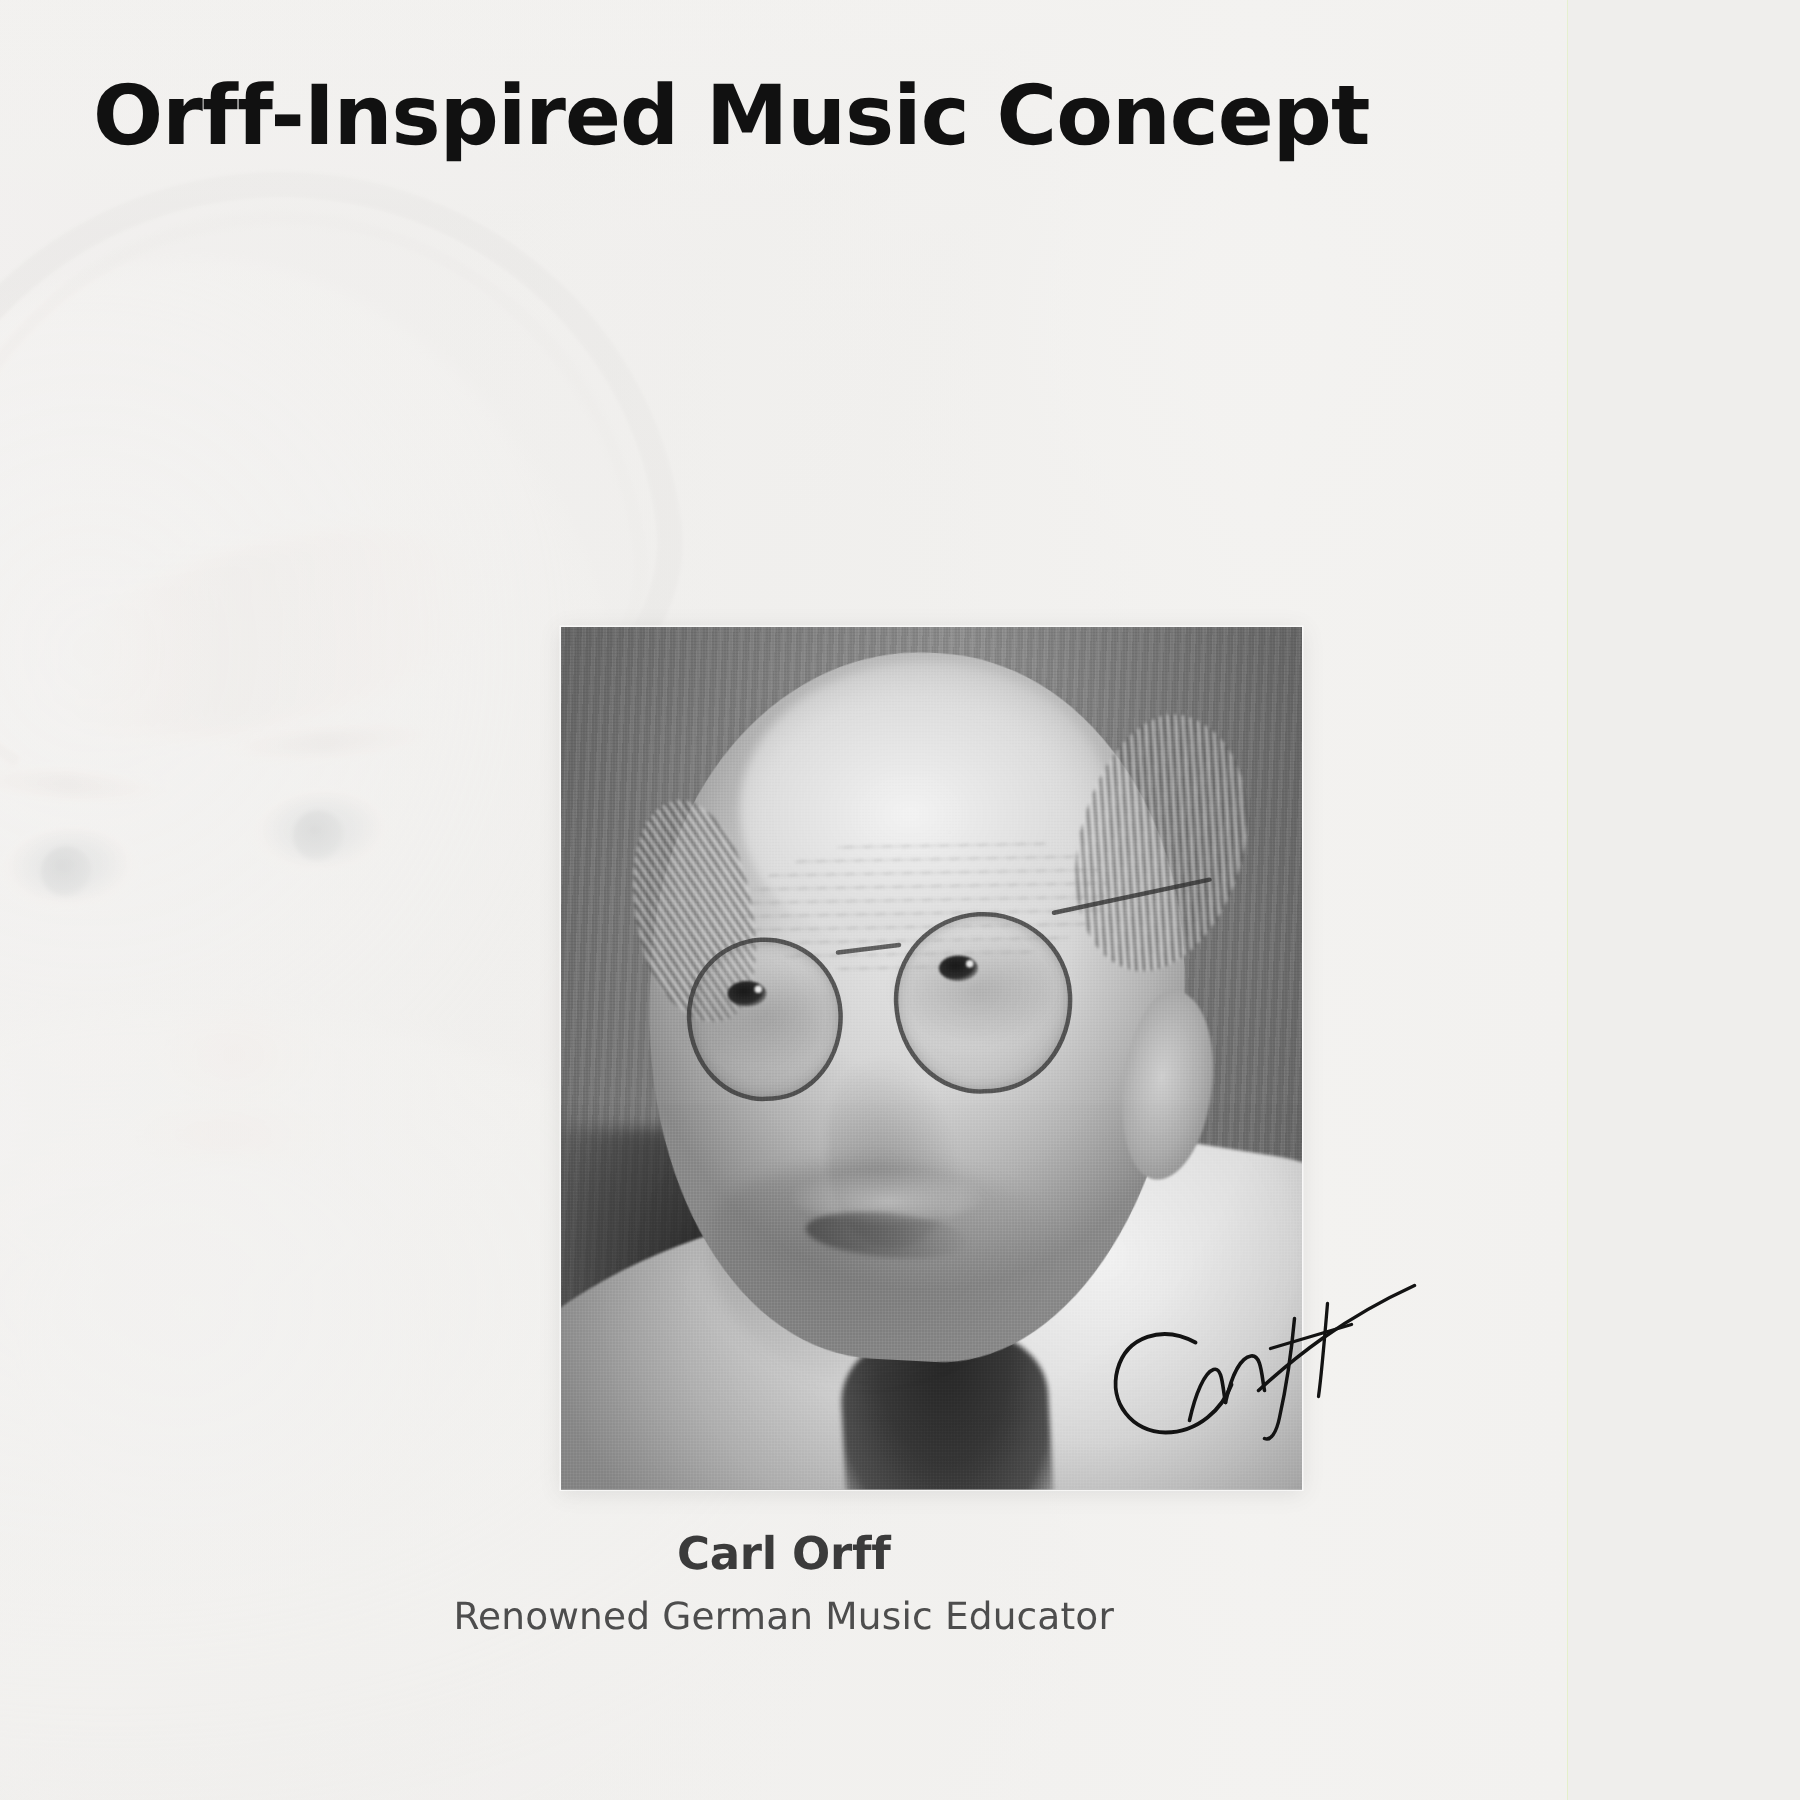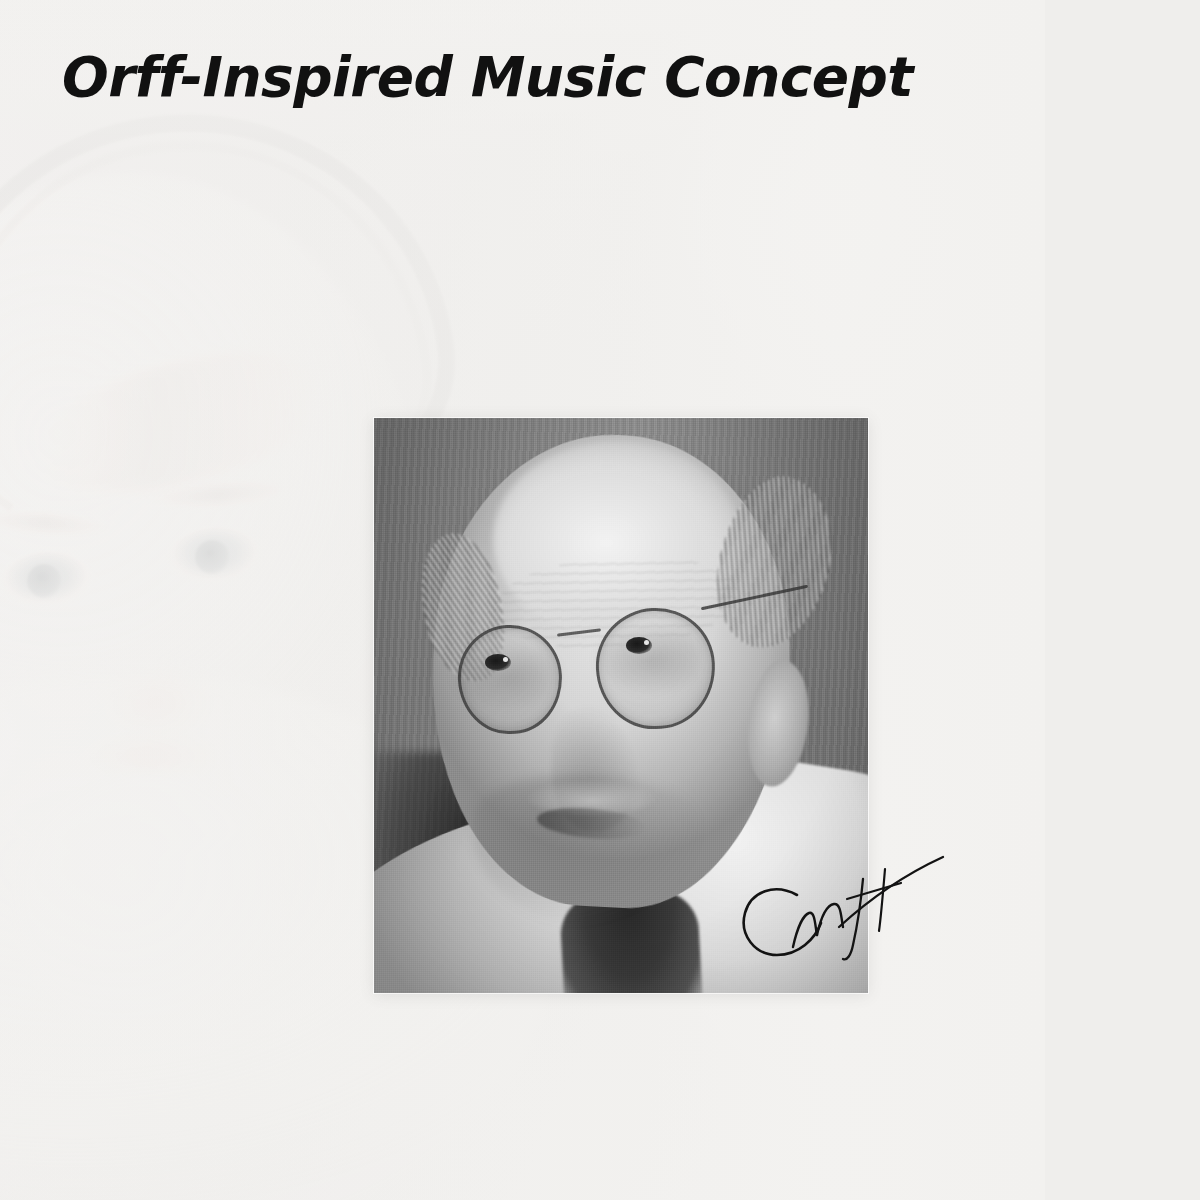--- a/index.html
+++ b/index.html
@@ -10,21 +10,20 @@
     background:#efeeec;
     overflow:hidden;
   }
 
   #canvas{
     position:relative;
     width:1045px;
     height:1200px;
     background:#bef264;
     overflow:hidden;
-    font-style:italic;
   }
 
   
   .bg-layer{
     position:absolute; inset:0;
     background:
       
       radial-gradient(ellipse 380px 300px at 88% 18%, rgba(255,255,255,.85), rgba(255,255,255,0) 70%),
       radial-gradient(ellipse 500px 420px at 95% 72%, rgba(252,252,251,.9), rgba(252,252,251,0) 70%),
       linear-gradient(115deg,#f1efee 0%,#edecea 45%,#f2f1ef 100%);
@@ -460,14 +459,18 @@
 
         <path d="M128 36 C 126 58, 122 84, 118 102 C 116 112, 112 118, 108 116" stroke-width="2.3"></path>
 
         <path d="M150 26 C 148 50, 146 74, 144 88" stroke-width="2.2"></path>
 
         <path d="M112 56 L 166 40" stroke-width="2.2"></path>
       </g>
     </svg>
   </div>
 
+  <div class="caption">
+    <div class="name">Carl Orff</div>
+    <div class="role">Renowned German Music Educator</div>
+  </div>
 
 </div>
 
 </body></html>

